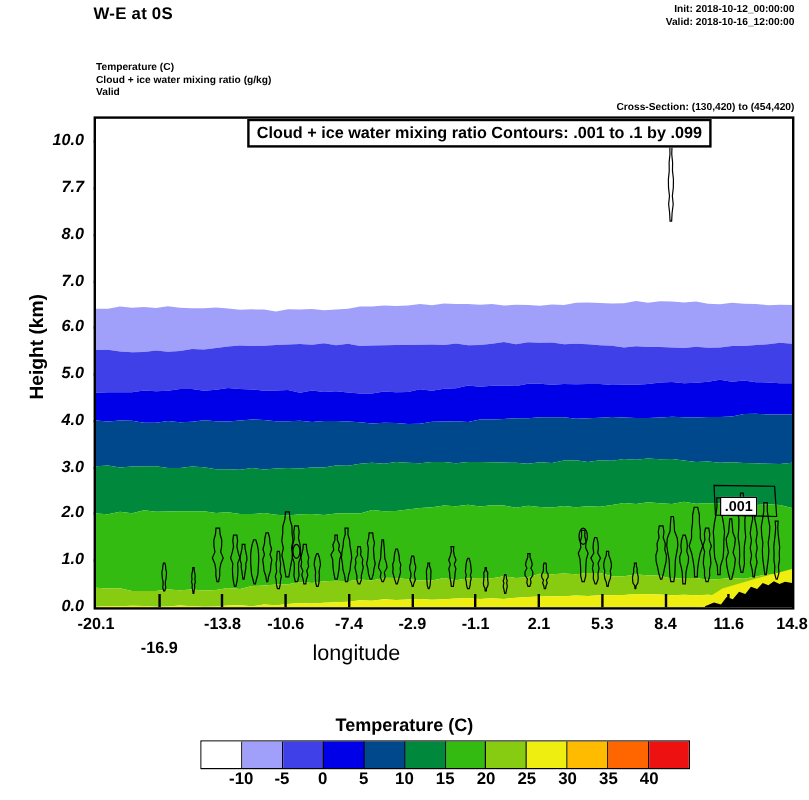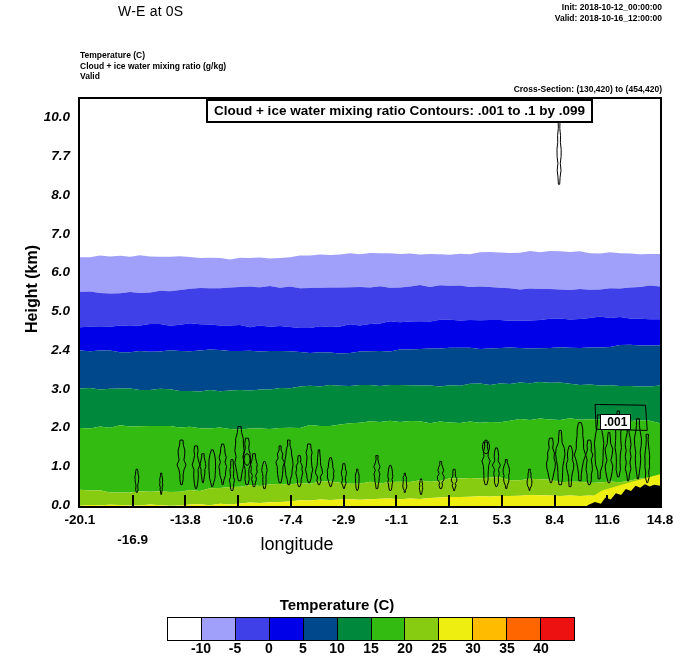--- a/index.html
+++ b/index.html
@@ -7,21 +7,21 @@
     width:674px;height:667px;
     background:#ffffff;
     font-family:"Liberation Sans", sans-serif;
     color:#000000;
     position:relative;
     overflow:hidden;
   }
   .abs{position:absolute;}
 
   
-  #title-we{left:78px;top:3px;font-size:14px;font-weight:normal;letter-spacing:.2px;margin-left:40px;}
+  #title-we{left:78px;top:3px;font-size:14px;font-weight:bold;letter-spacing:.2px;}
   #init-block{right:12px;top:2px;text-align:right;font-size:8.5px;font-weight:bold;line-height:11px;}
   #varblock{left:80px;top:50px;font-size:8.5px;font-weight:bold;line-height:10.5px;}
   #xsec{right:12px;top:84px;font-size:8.5px;font-weight:bold;text-align:right;}
 
   
   #plot-frame{
     left:78px;top:97px;width:584px;height:411px;
     border:2px solid #000;box-sizing:border-box;background:#fff;
   }
   #plot-clip{position:absolute;left:0;top:0;right:0;bottom:0;overflow:hidden;}
@@ -92,21 +92,21 @@
 
 <div class="abs" id="ytitle">Height (km)</div>
 <div class="abs" id="ylabels">
     <div class="ytick-label" style="top: 400px;">0.0</div>
     <div class="ytick-label" style="top: 361.238px;">1.0</div>
     <div class="ytick" style="top: 369.238px; left: 56px;"></div>
     <div class="ytick-label" style="top: 322.476px;">2.0</div>
     <div class="ytick" style="top: 330.476px; left: 56px;"></div>
     <div class="ytick-label" style="top: 283.714px;">3.0</div>
     <div class="ytick" style="top: 291.714px; left: 56px;"></div>
-    <div class="ytick-label" style="top: 244.952px;">2.4</div>
+    <div class="ytick-label" style="top: 244.952px;">4.0</div>
     <div class="ytick" style="top: 252.952px; left: 56px;"></div>
     <div class="ytick-label" style="top: 206.19px;">5.0</div>
     <div class="ytick" style="top: 214.19px; left: 56px;"></div>
     <div class="ytick-label" style="top: 167.429px;">6.0</div>
     <div class="ytick" style="top: 175.429px; left: 56px;"></div>
     <div class="ytick-label" style="top: 128.667px;">7.0</div>
     <div class="ytick" style="top: 136.667px; left: 56px;"></div>
     <div class="ytick-label" style="top: 89.9048px;">8.0</div>
     <div class="ytick" style="top: 97.9048px; left: 56px;"></div>
     <div class="ytick-label" style="top: 51.1429px;">7.7</div>

